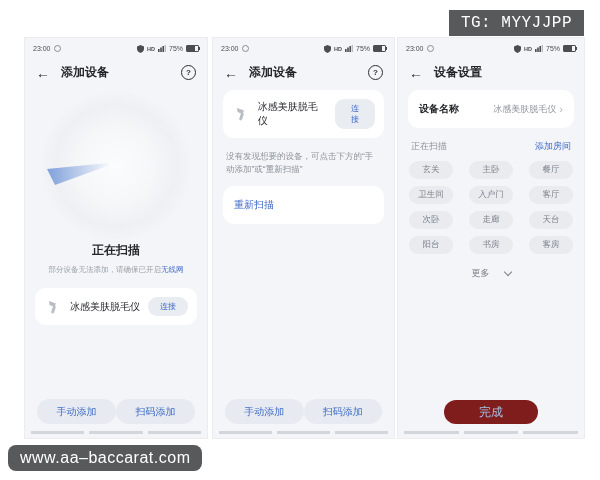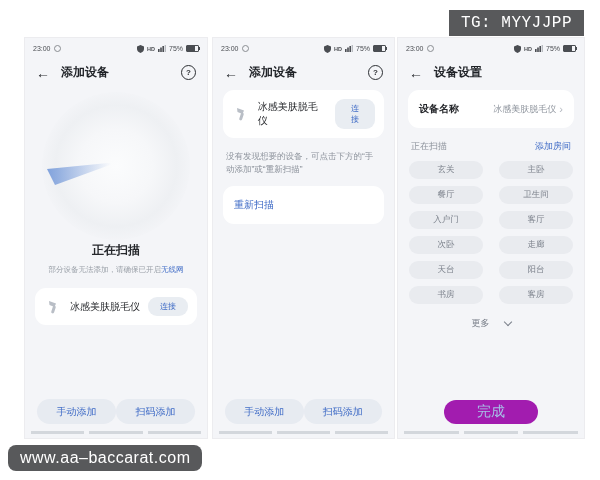--- a/index.html
+++ b/index.html
@@ -56,31 +56,31 @@
 
   .name-row{display:flex;align-items:center;justify-content:space-between;padding:12px 11px;cursor:pointer;gap:29px;}
   .name-row .label{font-size:10px;font-weight:bold;color:#26282c;}
   .name-row .value{font-size:9px;color:#8d939c;display:flex;align-items:center;gap:3px;}
   .chev{color:#b3b8bf;font-size:11px;line-height:1;}
 
   .room-head{display:flex;justify-content:space-between;padding:12px 13px 8px;font-size:9px;}
   .room-head .gray{color:#8d939c;}
   .room-head .blue{color:#3f6bc6;cursor:pointer;}
 
-  .room-grid{display:grid;grid-template-columns:repeat(2,1fr);gap:7px 16px;padding:0 11px;}
+  .room-grid{display:grid;grid-template-columns:repeat(3,1fr);gap:7px 16px;padding:0 11px;}
   .chip{background:#e9ebef;border:none;border-radius:10px;height:18px;font-size:8.5px;color:#7c828c;
         font-family:inherit;cursor:pointer;}
 
   .more{display:flex;justify-content:center;align-items:center;gap:15px;margin-top:13px;color:#7c828c;font-size:9px;cursor:pointer;}
   .chev-down{width:5px;height:5px;border-right:1px solid #7c828c;border-bottom:1px solid #7c828c;
              transform:rotate(45deg);margin-top:-3px;}
 
   .done-row{margin-top:auto;display:flex;justify-content:center;padding:0 12px;}
-  .done{width:58%;background:#a21caf;color:#a6c0e6;border:none;border-radius:13px;height:24px;
-        font-size:14px;font-family:inherit;cursor:default;}
+  .done{width:58%;background:#7f1d1d;color:#a6c0e6;border:none;border-radius:13px;height:24px;
+        font-size:12px;font-family:inherit;cursor:default;}
 </style>
 </head>
 <body>
 
 <div class="stage">
 
   <div class="wm wm-top">TG: MYYJJPP</div>
   <div class="wm wm-bottom">www.aa–baccarat.com</div>
 
   <div class="phone p1">

